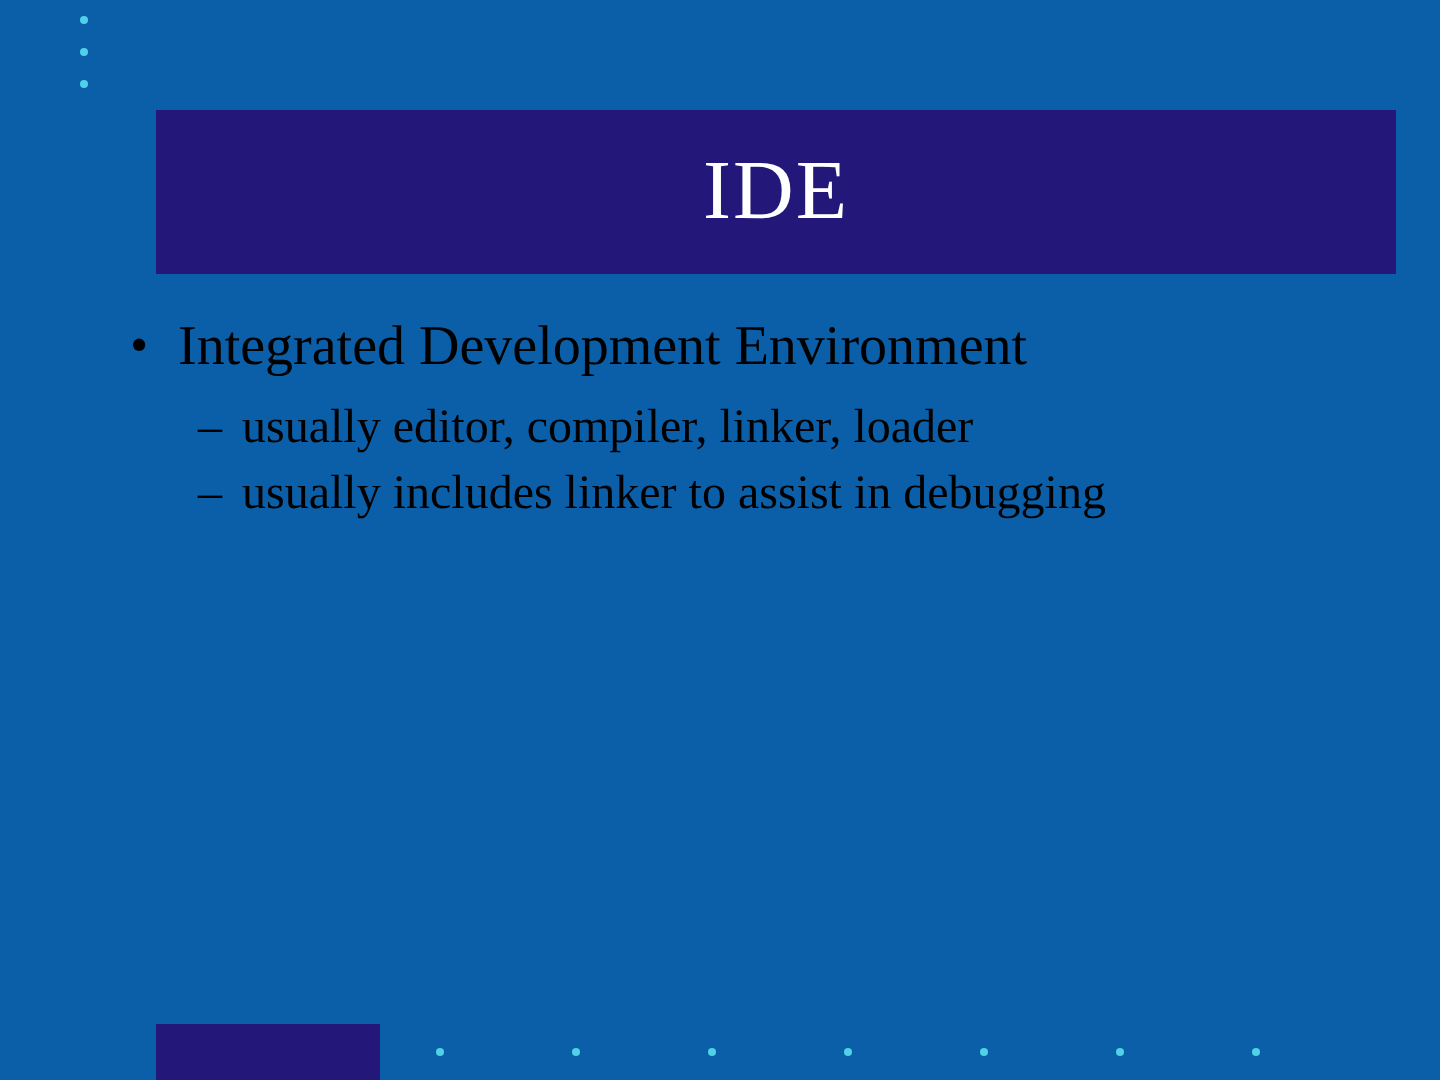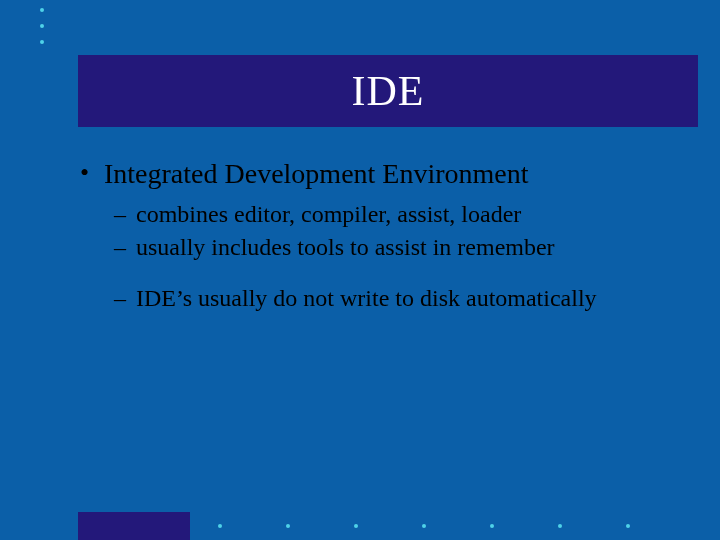--- a/index.html
+++ b/index.html
@@ -8,35 +8,35 @@
     background: #0b5fa8;
     font-family: "Times New Roman", Times, serif;
     color: #000;
     position: relative;
   }
   .title-bar {
     position: absolute;
     left: 78px;
     top: 55px;
     width: 620px;
-    height: 72px;
+    height: 82px;
     background: #23187a;
     display: flex;
     align-items: center;
     justify-content: center;
   }
   .title-bar h1 {
     color: #fff;
     font-weight: 400;
     font-size: 42px;
     letter-spacing: 1px;
   }
   .content {
     position: absolute;
-    left: 80px;
+    left: 65px;
     top: 155px;
     width: 620px;
     color: #000;
   }
   .b1 {
     font-size: 28px;
     line-height: 1.35;
     margin-bottom: 6px;
     padding-left: 24px;
     position: relative;
@@ -110,31 +110,28 @@
 
 <div class="title-bar">
   <h1>IDE</h1>
 </div>
 
 <div class="content">
   <div class="b1">
     <span>Integrated Development Environment</span>
   </div>
   <div class="b2">
-    <span>combines editor, compiler, assist, loader</span>
+    <span>usually editor, compiler, linker, loader</span>
   </div>
   <div class="b2">
-    <span>usually includes tools to assist in remember</span>
+    <span>usually includes linker to assist in debugging</span>
   </div>
 
   <div class="spacer"></div>
 
-  <div class="b2">
-    <span>IDE’s usually do not write to disk automatically</span>
-  </div>
 </div>
 
 <div class="footer">
   <div class="footer-bar"></div>
   <div class="dots-b">
     <div class="dot"></div>
     <div class="dot"></div>
     <div class="dot"></div>
     <div class="dot"></div>
     <div class="dot"></div>

